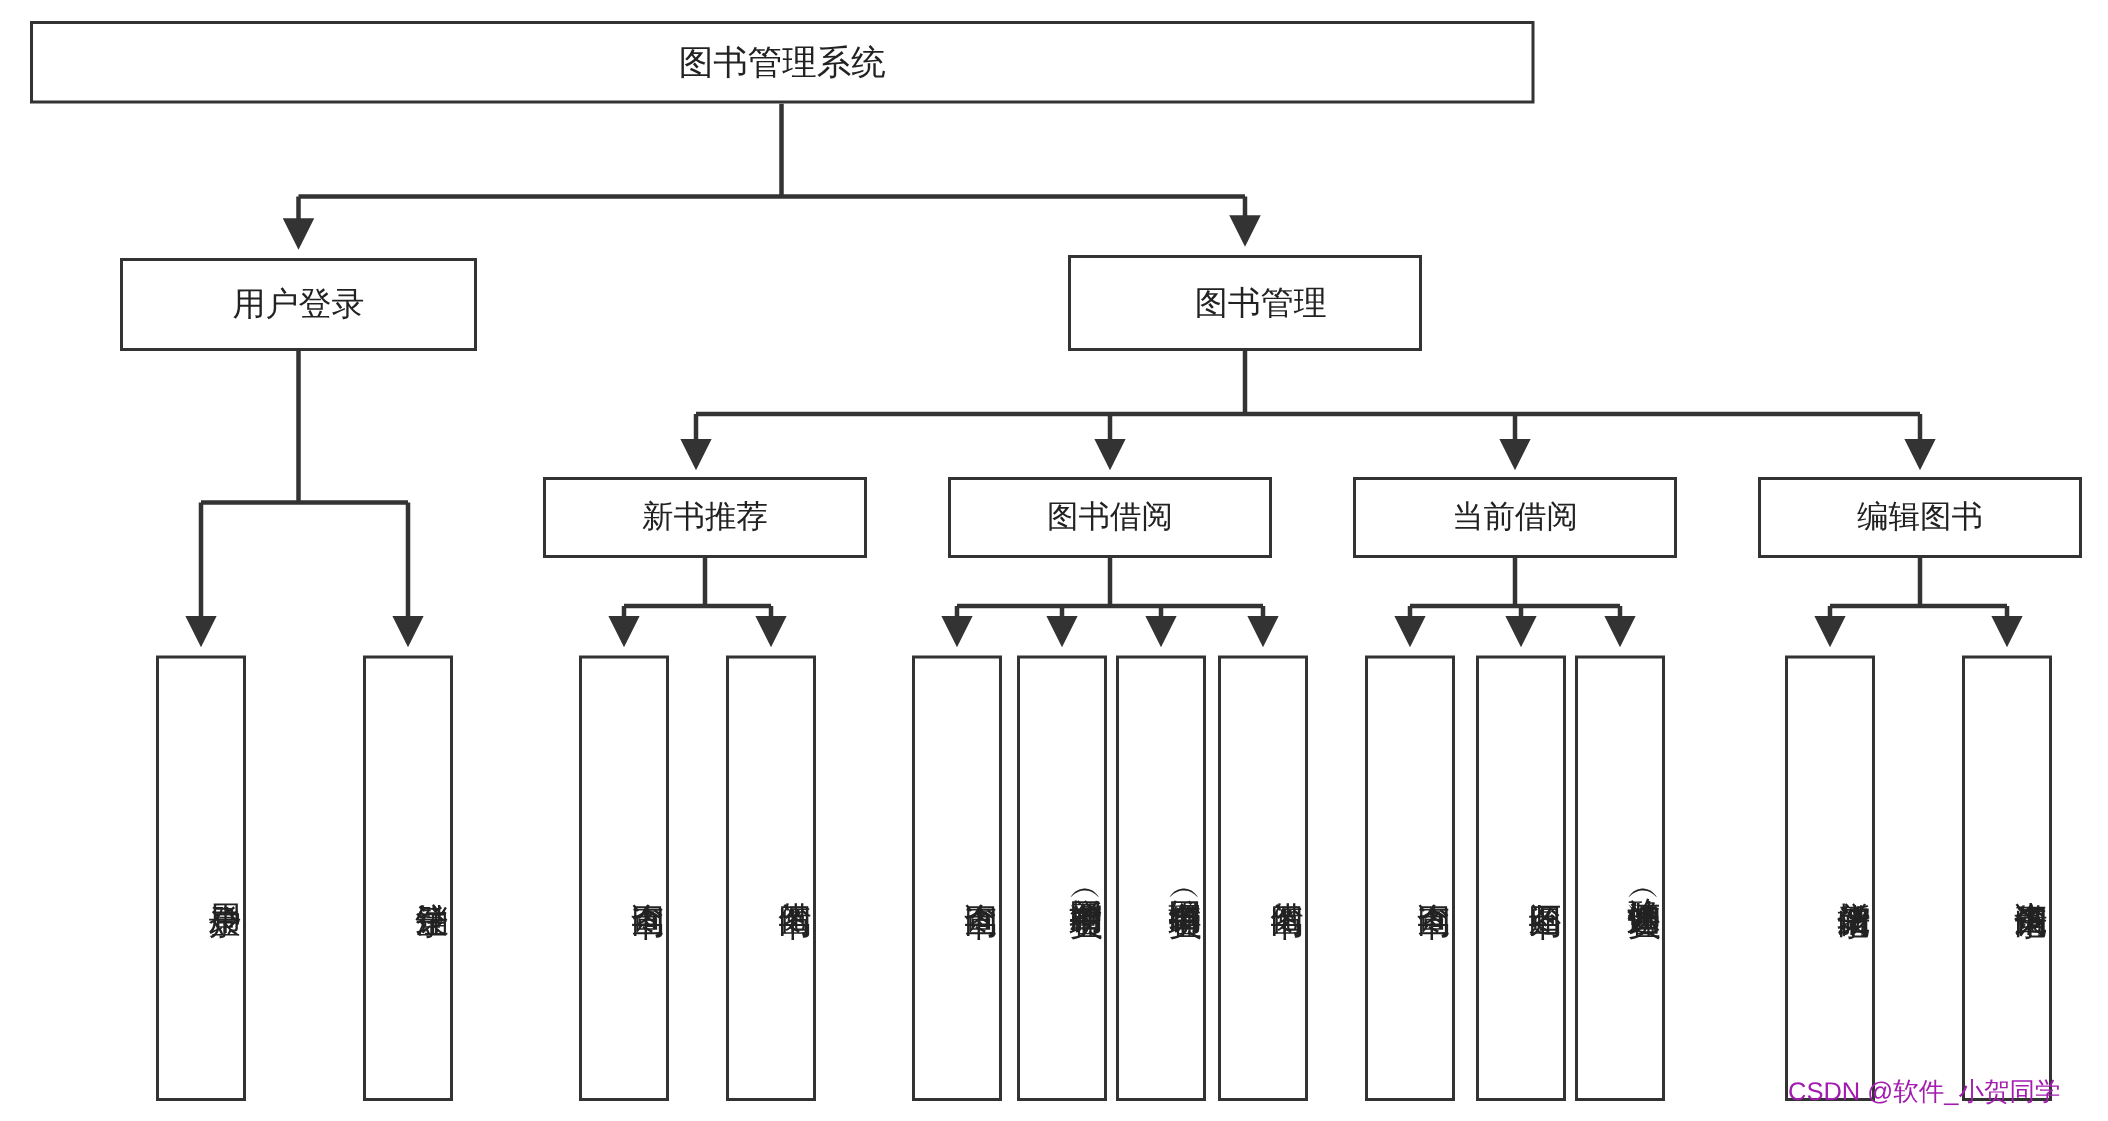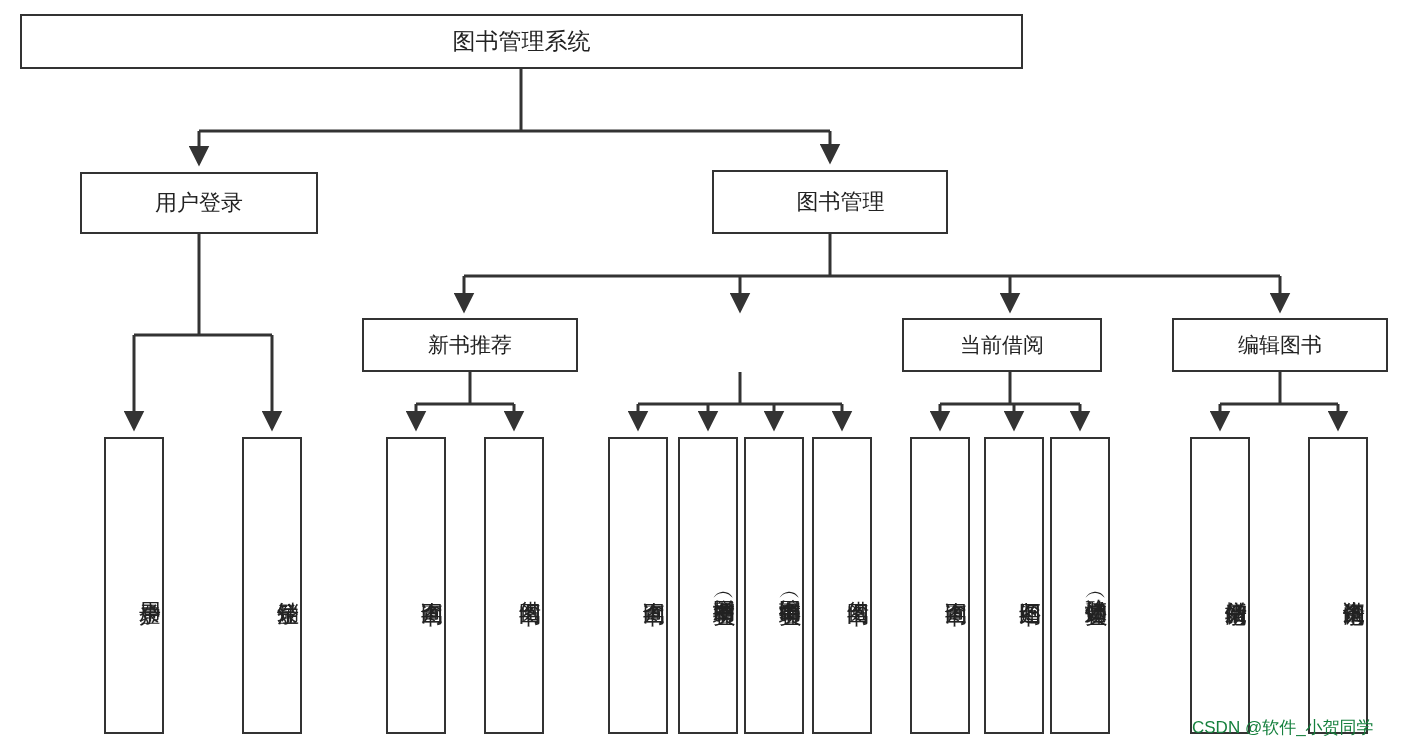--- a/index.html
+++ b/index.html
@@ -56,21 +56,21 @@
     padding: 8px 0;
     align-items: flex-start;
     justify-content: center;
   }
   .node.leaf.tall {
     align-items: flex-start;
   }
   .watermark {
     position: absolute;
     font-size: 17px;
-    color: #15803d;
+    color: #a21caf;
     white-space: nowrap;
     user-select: none;
   }
 </style>
 </head>
 <body>
 
 <div id="canvas">
 
   <svg id="wires" viewBox="0 0 1405 747" xmlns="http://www.w3.org/2000/svg">
@@ -122,21 +122,22 @@
       <path d="M 1338 404 L 1338 428" marker-end="url(#arrow)"></path>
     </g>
   </svg>
 
   <div class="node root" style="left: 20px; top: 14px; width: 1003px; height: 55px;">图书管理系统</div>
 
   <div class="node lvl1" style="left: 80px; top: 172px; width: 238px; height: 62px;">用户登录</div>
   <div class="node lvl1" style="left: 712px; top: 170px; width: 236px; height: 64px; padding-left: 21px;">图书管理</div>
 
   <div class="node lvl2" style="left: 362px; top: 318px; width: 216px; height: 54px;">新书推荐</div>
-  <div class="node lvl2" style="left: 902px; top: 318px; width: 200px; height: 54px;">当前借阅</div>
+  <div class="node lvl2" style="left: 632px; top: 318px; width: 216px; height: 54px;">图书借阅</div>
+  <div class="node lvl2" style="left: 902px; top: 318px; width: 216px; height: 54px;">当前借阅</div>
   <div class="node lvl2" style="left: 1172px; top: 318px; width: 216px; height: 54px;">编辑图书</div>
 
   <div class="node leaf" style="left: 104px; top: 437px; width: 60px; height: 297px;">用户登录</div>
   <div class="node leaf" style="left: 242px; top: 437px; width: 60px; height: 297px;">注销登录</div>
   <div class="node leaf" style="left: 386px; top: 437px; width: 60px; height: 297px;">查询图书</div>
   <div class="node leaf" style="left: 484px; top: 437px; width: 60px; height: 297px;">借阅图书</div>
   <div class="node leaf" style="left: 608px; top: 437px; width: 60px; height: 297px;">查询图书</div>
   <div class="node leaf tall" style="left: 678px; top: 437px; width: 60px; height: 297px;">新增图书（管理员）</div>
   <div class="node leaf tall" style="left: 744px; top: 437px; width: 60px; height: 297px;">编辑图书（管理员）</div>
   <div class="node leaf" style="left: 812px; top: 437px; width: 60px; height: 297px;">借阅图书</div>

